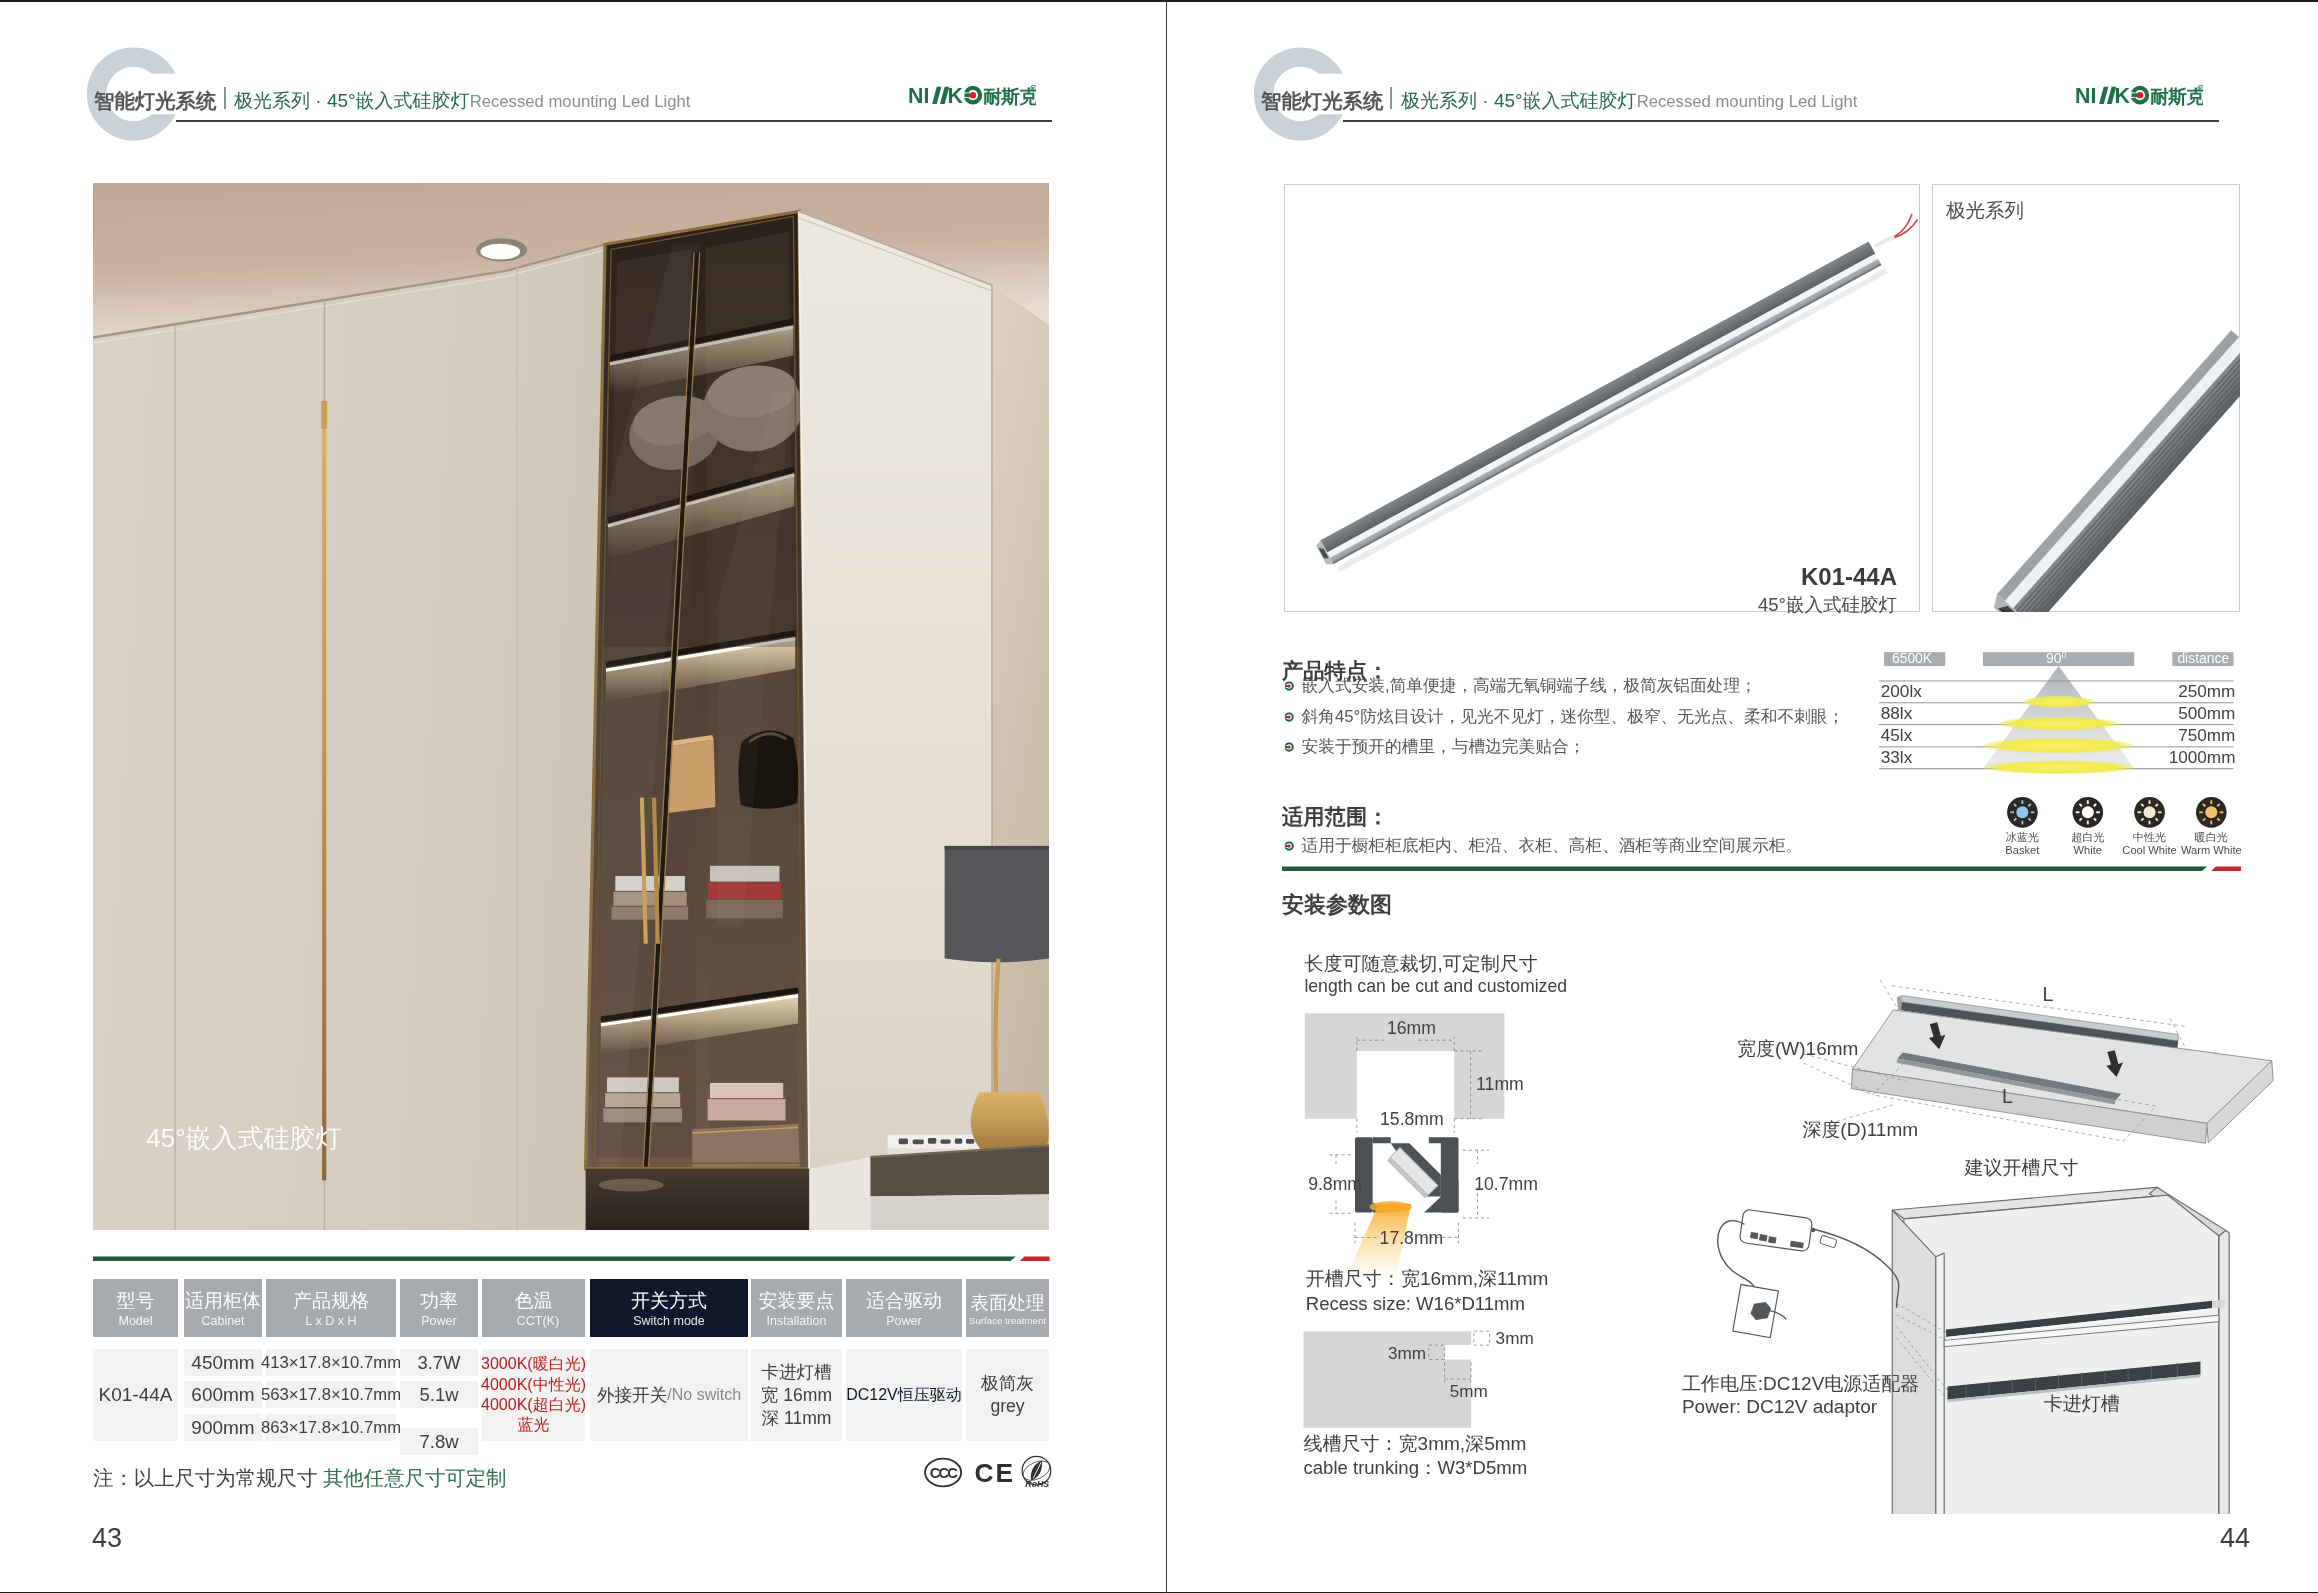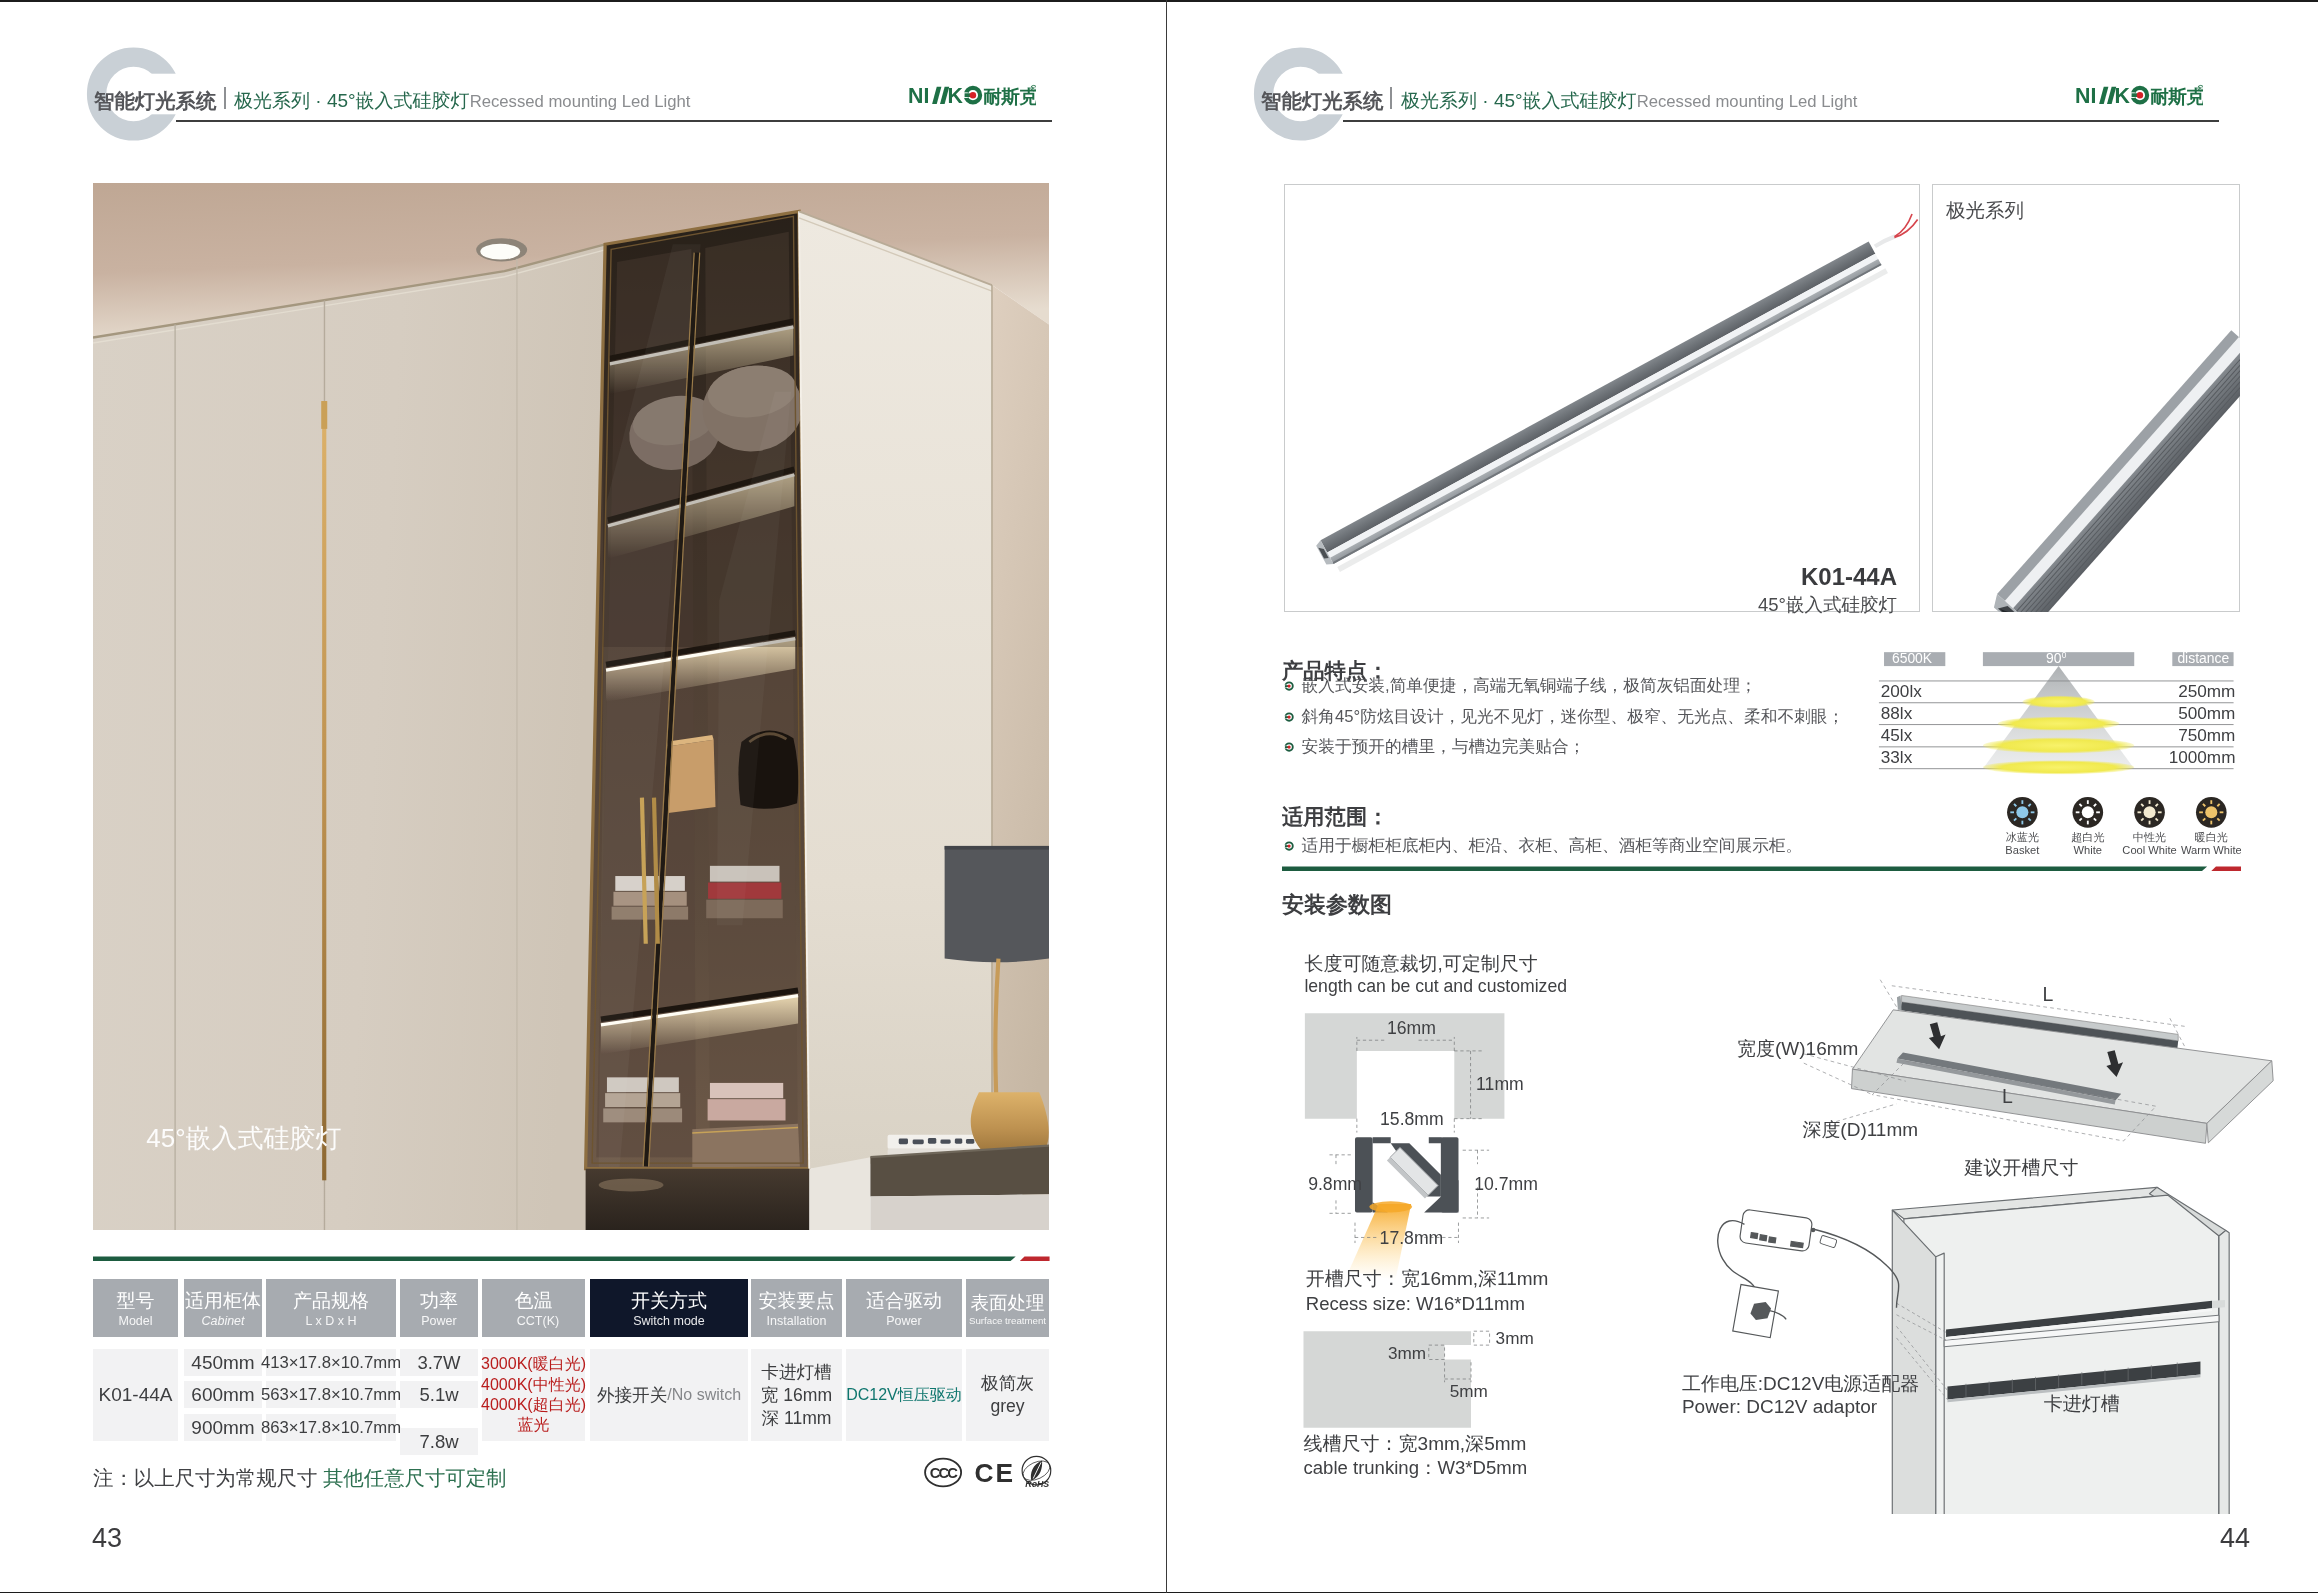--- a/index.html
+++ b/index.html
@@ -253,21 +253,21 @@
 
 <div id="table">
 
   <div class="abs flexc" style="left:93px;top:1279px;width:85px;height:58px;background:#a7abb0;color:#fff;flex-direction:column;">
       <div style="font-size:19px;">型号</div>
       <div style="font-size:12.5px;opacity:.9;">Model</div>
     </div>
 
   <div class="abs flexc" style="left:184px;top:1279px;width:78px;height:58px;background:#a7abb0;color:#fff;flex-direction:column;">
       <div style="font-size:19px;">适用柜体</div>
-      <div style="font-size:12.5px;opacity:.9;font-style:italic;">Cabinet</div>
+      <div style="font-size:12.5px;opacity:.9;">Cabinet</div>
     </div>
 
   <div class="abs flexc" style="left:266px;top:1279px;width:130px;height:58px;background:#a7abb0;color:#fff;flex-direction:column;">
       <div style="font-size:19px;">产品规格</div>
       <div style="font-size:12.5px;opacity:.9;">L x D x H</div>
     </div>
 
   <div class="abs flexc" style="left:400px;top:1279px;width:78px;height:58px;background:#a7abb0;color:#fff;flex-direction:column;">
       <div style="font-size:19px;">功率</div>
       <div style="font-size:12.5px;opacity:.9;">Power</div>
@@ -320,21 +320,21 @@
     </div>
 
   <div class="abs flexc" style="left:590px;top:1349px;width:158px;height:92px;background:#f2f2f3;font-size:17.6px;color:#3d3e40;white-space:nowrap;">外接开关<span style="color:#85878a;font-size:16px;">/No switch</span></div>
 
   <div class="abs flexc" style="left:751px;top:1349px;width:91px;height:92px;background:#f2f2f3;font-size:17.6px;color:#3d3e40;line-height:23px;flex-direction:column;">
       <div>卡进灯槽</div>
       <div>宽 16mm</div>
       <div>深 11mm</div>
     </div>
 
-  <div class="abs flexc" style="left:846px;top:1349px;width:116px;height:92px;background:#f2f2f3;font-size:16px;white-space:nowrap;color:#0f766e;">DC12V恒压驱动</div>
+  <div class="abs flexc" style="left:846px;top:1349px;width:116px;height:92px;background:#f2f2f3;font-size:16px;white-space:nowrap;color:#0f172a;">DC12V恒压驱动</div>
 
   <div class="abs flexc" style="left:966px;top:1349px;width:83px;height:92px;background:#f2f2f3;font-size:17.6px;color:#3d3e40;line-height:23px;flex-direction:column;">
       <div>极简灰</div>
       <div>grey</div>
     </div>
 </div>
 
 <div class="abs" style="left:93px;top:1464px;font-size:20.4px;color:#404144;">注：以上尺寸为常规尺寸 <span style="color:#2d7050;">其他任意尺寸可定制</span></div>
 
 <svg id="certs" class="abs" style="left:920px;top:1454px;" width="134" height="37" viewBox="0 0 290 80">

